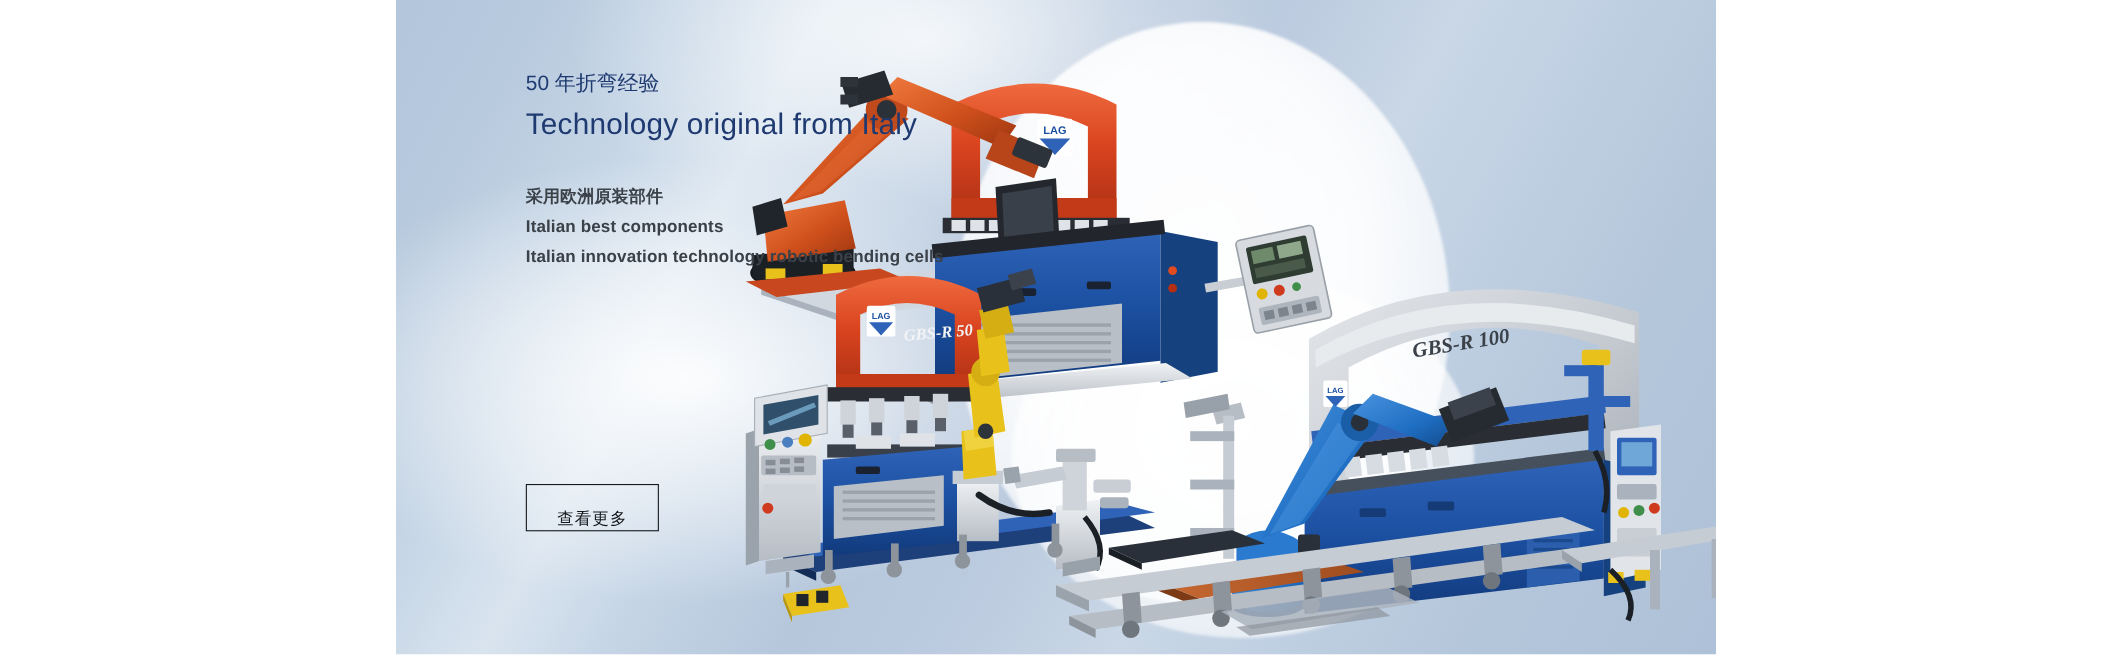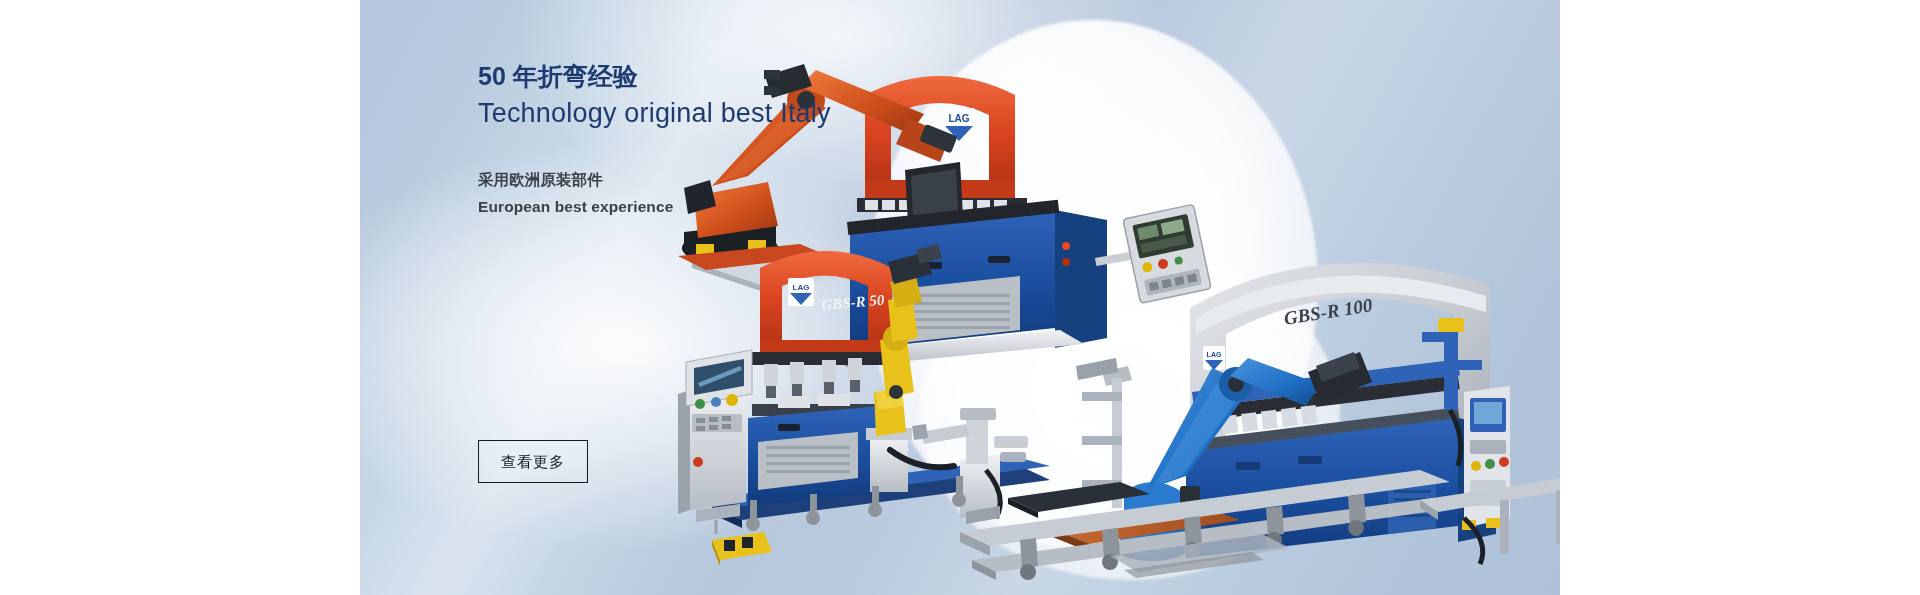--- a/index.html
+++ b/index.html
@@ -81,52 +81,52 @@
   .headline {
     margin: 0;
     padding-top: 58px;
     color: #1e3a70;
     font-size: 27px;
     font-weight: 400;
     line-height: 37px;
     letter-spacing: 0.2px;
     white-space: nowrap;
   }
-  .headline .line1 { font-weight: 700; font-size: 25px; letter-spacing: 0px; }
+  .headline .line1 { font-weight: 400; font-size: 19px; letter-spacing: 0px; }
   .headline .hl { display: block; }
 
   .subcopy {
     margin: 0;
     padding-top: 34px;
     color: #3b4148;
     font-size: 15.5px;
     font-weight: 700;
     line-height: 27px;
     letter-spacing: 0.1px;
     white-space: nowrap;
   }
   .subcopy .sl { display: block; }
 
   .more-btn {
     position: absolute;
     left: 118px;
     top: 440px;
-    width: 110px;
+    width: 121px;
     height: 43px;
     box-sizing: border-box;
     border: 1px solid #15181c;
     background: transparent;
     color: #14181d;
     font-family: "Liberation Sans", "DejaVu Sans", sans-serif;
     font-size: 15px;
     line-height: 41px;
     text-align: center;
     letter-spacing: 1px;
     cursor: pointer;
-    padding: 0;
+    padding: 10px;
   }
 
   
   .machines { position: absolute; left: 0; top: 0; width: 1195px; height: 595px; }
   .machines svg { display: block; }
 </style>
 </head>
 <body>
 
 <div class="stage">
@@ -511,25 +511,26 @@
           <polygon points="750,556 902,534 930,548 778,572" fill="#aab3bd" opacity="0.85"></polygon>
           <polygon points="764,570 892,552 904,560 776,578" fill="#8d949c" opacity="0.7"></polygon>
         </g>
 
       </svg>
     </div>
 
     <div class="copy">
       <h1 class="headline">
         <span class="hl line1">50 年折弯经验</span>
-        <span class="hl">Technology original best Italy</span>
+        <span class="hl">Technology original from Italy</span>
       </h1>
 
       <p class="subcopy">
         <span class="sl">采用欧洲原装部件</span>
-        <span class="sl">European best experience</span>
+        <span class="sl">Italian best components</span>
+        <span class="sl">Italian innovation technology robotic bending cells</span>
       </p>
     </div>
 
     <button class="more-btn">查看更多</button>
 
   </section>
 </div>
 
 </body></html>

